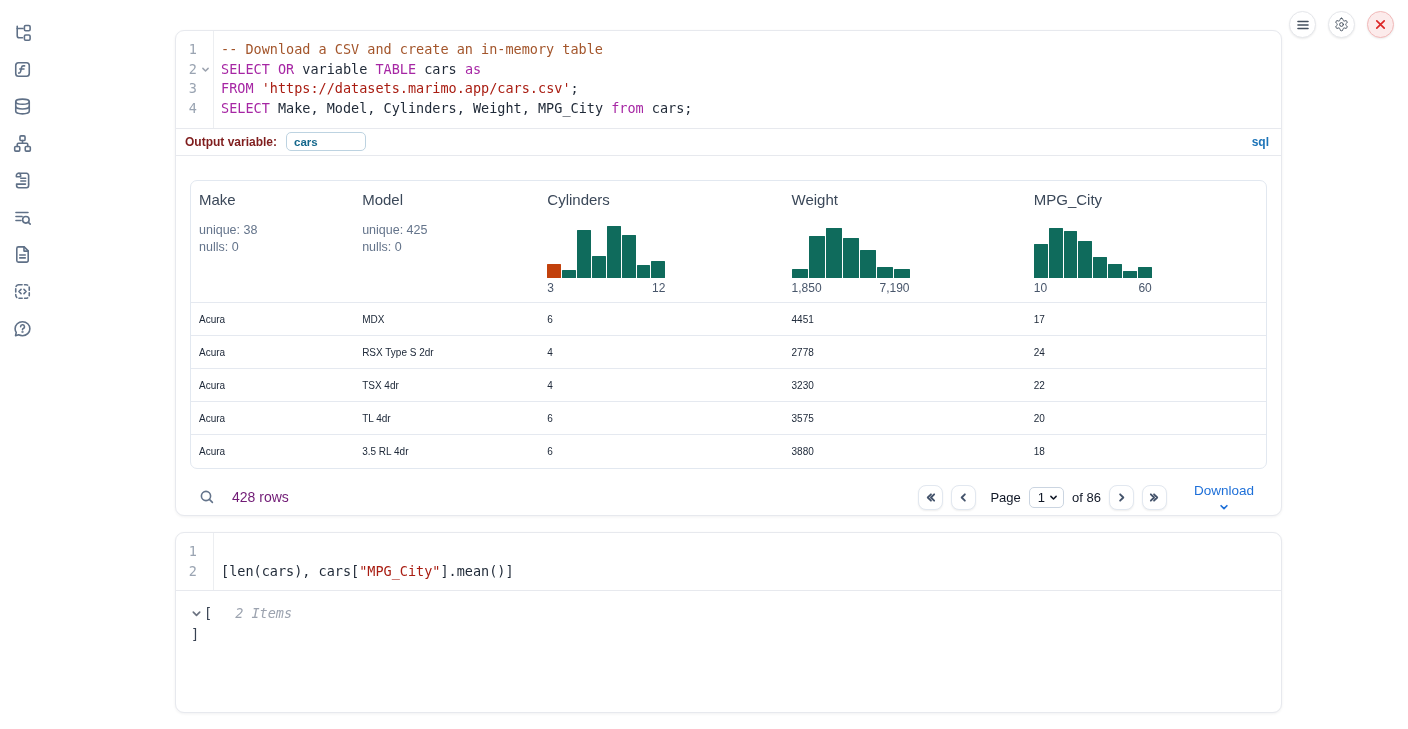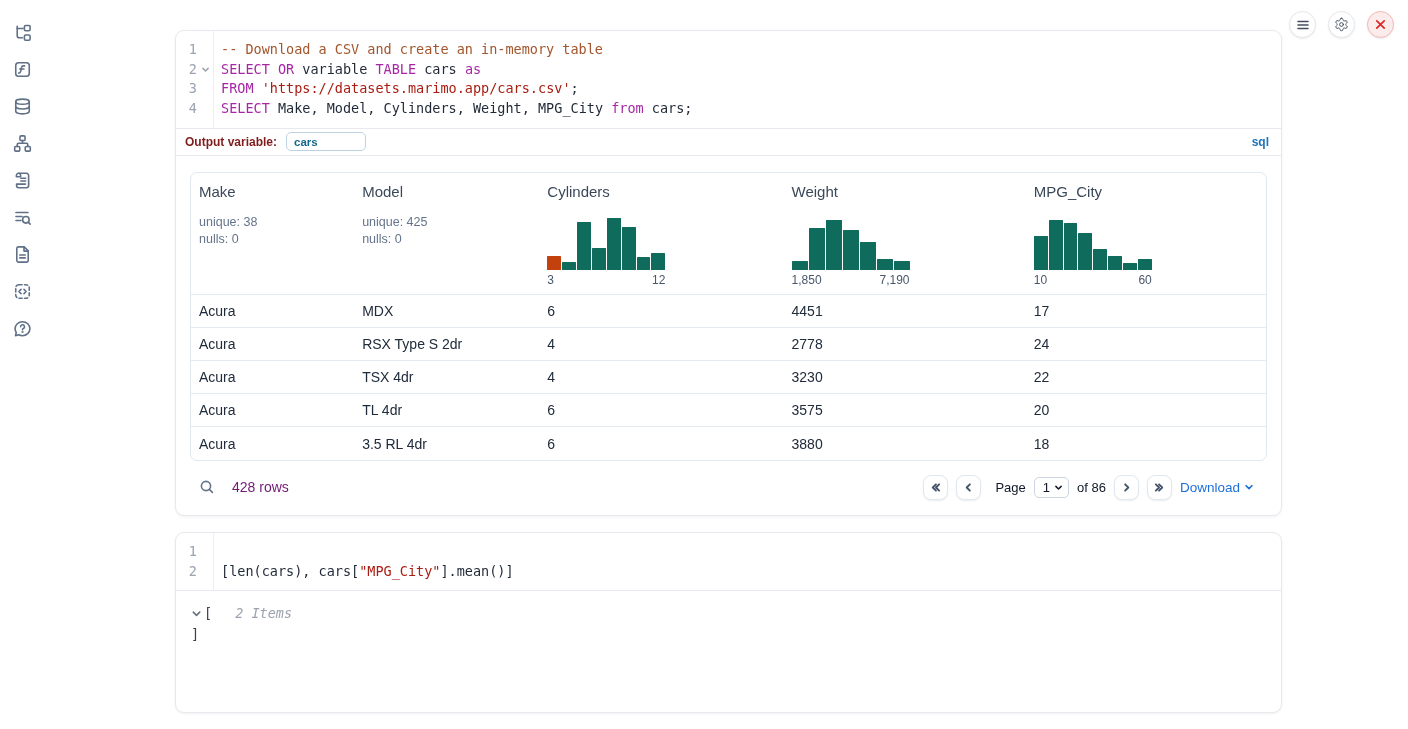--- a/index.html
+++ b/index.html
@@ -32,42 +32,42 @@
   .tok-kw { color:#a626a4; }
   .tok-str { color:#a91d12; }
   .tok-plain { color:#1f2937; }
 
   .outvar-row { height:28px; border-top:1px solid #e7e9ee; border-bottom:1px solid #e7e9ee; display:flex; align-items:center; padding:0 12px 0 9px; gap:9px; }
   .outvar-label { font-size:12px; font-weight:700; color:#7f1d1d; }
   .outvar-input { width:80px; height:19px; border:1px solid #bdd3e1; border-radius:5px; padding:0 7px; font-size:11.5px; font-weight:700; color:#15688c; font-family:"Liberation Sans",sans-serif; outline:none; }
   .lang-badge { margin-left:auto; font-size:12px; font-weight:700; color:#1d74b8; }
 
   .cell-output { padding:16px 14px 0 14px; }
-  .table-card { border:1px solid #e2e8f0; border-radius:7px; overflow:hidden; }
+  .table-card { border:1px solid #e2e8f0; border-radius:7px; overflow:hidden;margin-top:8px; }
   table { width:100%; border-collapse:collapse; table-layout:fixed; }
   thead th { height:122px; vertical-align:top; padding:10px 8px 7px 8px; text-align:left; font-weight:400; }
   .th-inner { display:flex; flex-direction:column; height:100%; align-items:flex-start; }
   .col-name { font-size:15px; color:#3b4859; }
   .col-stats { margin-top:14px; font-size:12.5px; color:#64748b; line-height:17px; }
   .hist { width:118px; margin-top:auto; }
   .hist-bars { display:flex; align-items:flex-end; gap:1px; height:53px; }
   .hist-bar { flex:1; background:#0f6b5c; border-radius:0.5px; }
   .hist-labels { display:flex; justify-content:space-between; font-size:12px; color:#48566b; margin-top:3px; }
-  tbody td { border-top:1px solid #e5e9f0; height:33px; padding:0 8px; font-size:14px; color:#202b3b; }
+  tbody td { border-top:1px solid #e5e9f0; height:33px; padding:0 8px; font-size:10px; color:#202b3b; }
 
   .table-footer { display:flex; align-items:center; padding:14px 13px 0 9px; }
   .rows-count { font-size:14px; color:#701a75; margin-left:17px; }
   .pager { margin-left:auto; display:flex; align-items:center; gap:8px; }
   .pg-btn { width:25px; height:25px; border:1px solid #e2e8f0; border-radius:8px; background:#fff; box-shadow:0 1px 2px rgba(0,0,0,.07); display:flex; align-items:center; justify-content:center; cursor:pointer; }
   .pg-btn svg { stroke:#44536b; fill:none; stroke-width:2; stroke-linecap:round; stroke-linejoin:round; }
   .page-label, .page-total { font-size:13px; color:#111827; }
   .page-label { margin-left:6px; }
   .page-select { display:flex; align-items:center; gap:4px; height:21px; border:1px solid #cbd5e1; border-radius:5px; padding:0 5px 0 8px; font-size:13px; color:#111827; cursor:pointer; background:#fff; }
   .page-select svg, .download svg { stroke:currentColor; fill:none; stroke-width:2; stroke-linecap:round; stroke-linejoin:round; }
-  .download { display:flex; align-items:center; gap:4px; color:#1d6fd8; font-size:13.5px; font-weight:500; cursor:pointer; background:none; border:none; font-family:inherit; }
+  .download { display:flex; align-items:center; gap:4px; margin-left:19px; color:#1d6fd8; font-size:13.5px; font-weight:500; cursor:pointer; background:none; border:none; font-family:inherit;flex-direction:column; }
 
   
   .tree-output { font-family:"DejaVu Sans Mono",monospace; font-size:13.5px; color:#374151; padding:14px 0 0 15px; }
   .tree-head { display:flex; align-items:center; }
   .tree-head svg { stroke:#6b7280; fill:none; stroke-width:1.8; stroke-linecap:round; stroke-linejoin:round; margin-right:2px; }
   .tree-items-label { font-style:italic; color:#9ca3af; margin-left:23px; }
   .tree-entries { margin-left:7px; border-left:1px solid #e5e7eb; padding-left:13px; margin-top:3px; }
   .tree-entry { line-height:22.4px; }
   .tree-key { color:#5965b5; font-weight:700; }
   .tree-val { color:#141c30; font-weight:700; }

